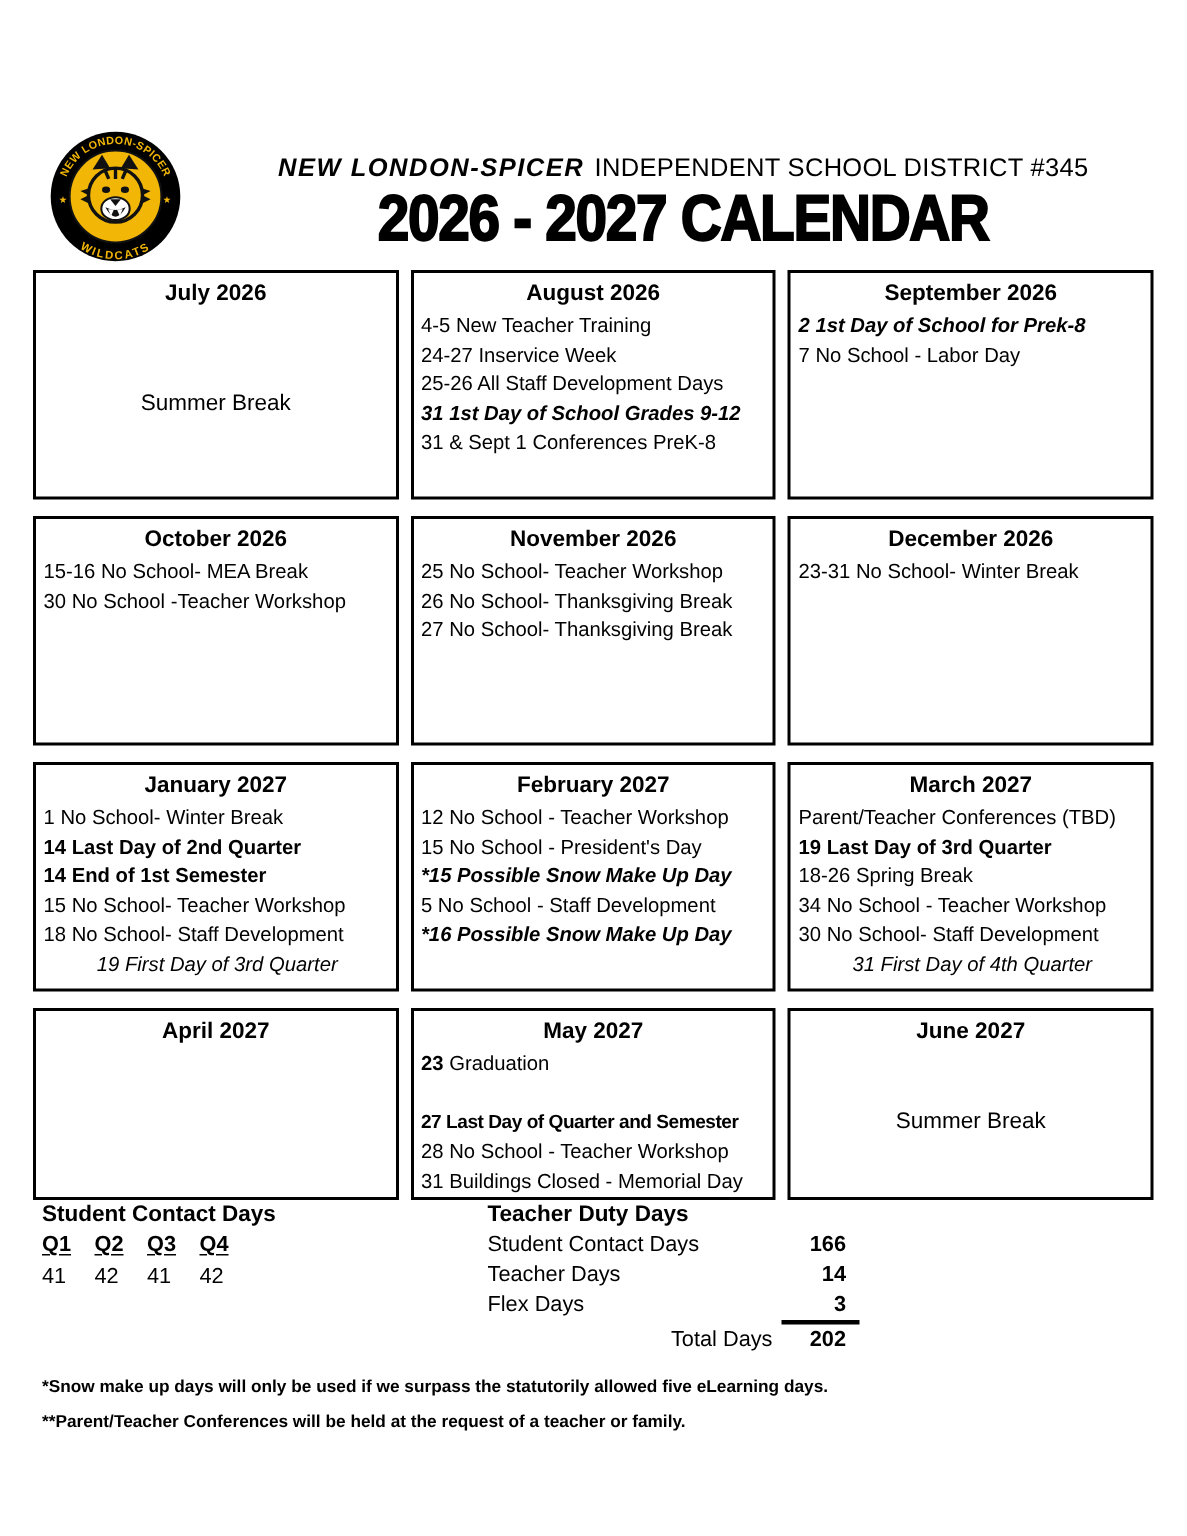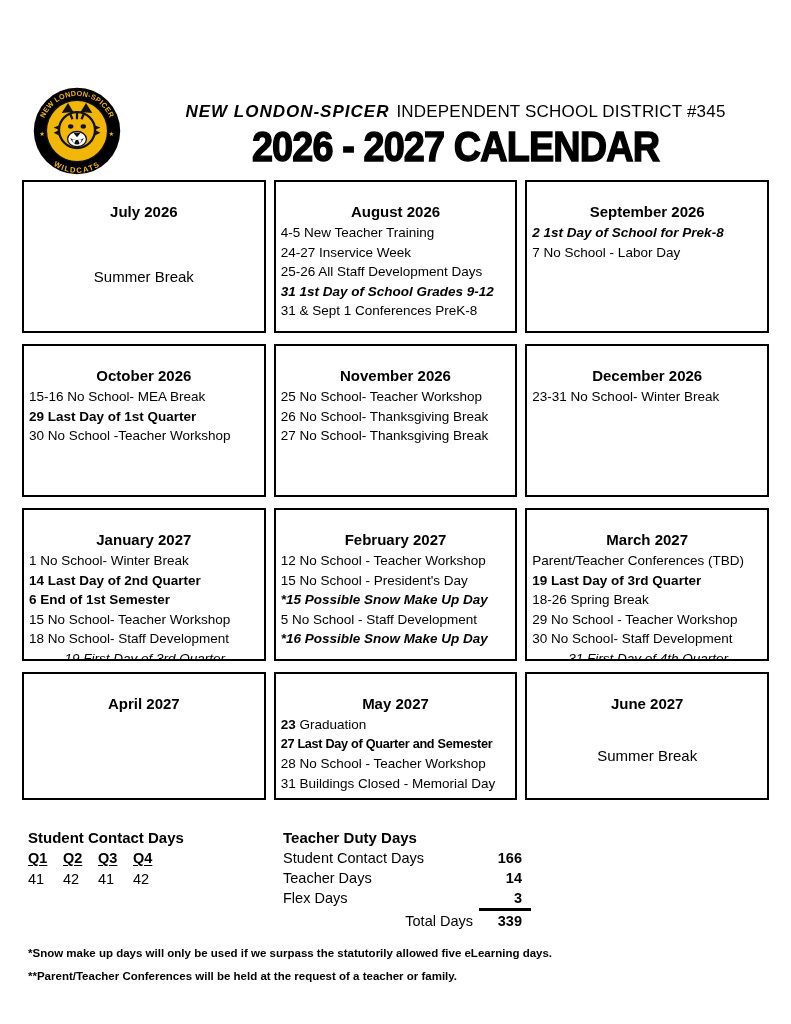--- a/index.html
+++ b/index.html
@@ -26,32 +26,32 @@
   
   .cal-grid{
     display:grid;grid-template-columns:1fr 1fr 1fr;
     grid-template-rows:153px 153px 153px 128px;
     column-gap:8px;row-gap:11px;
   }
   .month-box{
     border:2.5px solid #000;box-sizing:border-box;background:#fff;
     display:flex;flex-direction:column;overflow:hidden;
   }
-  .month-title{font-size:15px;font-weight:bold;text-align:center;padding-top:21px;line-height:18px;}
+  .month-title{font-size:15px;font-weight:bold;text-align:center;padding-top:5px;line-height:18px;}
   .event-list{padding:2px 3px 0 5px;}
   .event{font-size:13.5px;line-height:19.6px;white-space:nowrap;}
   .event.bold{font-weight:bold;}
   .event.italic{font-style:italic;text-align:center;}
   .event.bolditalic{font-weight:bold;font-style:italic;}
-  .event.condensed{font-size:12.7px;letter-spacing:-0.3px;}
+  .event.condensed{font-size:12.7px;letter-spacing:-0.3px;margin-top:20px;}
   .ev-prefix.bold{font-weight:bold;margin-top:36px;}
   .center-text{flex:1;display:flex;align-items:center;justify-content:center;font-size:15px;}
 
   
-  .bottom{display:flex;margin-top:28px;}
+  .bottom{display:flex;margin-top:0;gap:42px;}
   .scd{width:261px;flex:0 0 261px;padding-left:6px;box-sizing:border-box;}
   .scd-title{font-size:15px;font-weight:bold;line-height:20px;}
   .scd-row{display:flex;line-height:21px;font-size:14.5px;}
   .scd-cell{width:35px;}
   .scd-cell.hdr{font-weight:bold;text-decoration:underline;text-underline-offset:2px;}
   .duty{width:248px;flex:0 0 248px;}
   .duty-title{font-size:15px;font-weight:bold;line-height:20px;}
   .duty-row{display:flex;justify-content:space-between;line-height:20px;font-size:14.5px;}
   .duty-value{width:52px;text-align:right;padding-right:9px;box-sizing:border-box;font-weight:bold;}
   .duty-value.sum-line{border-bottom:3px solid #000;}
@@ -126,21 +126,20 @@
         <div class="month-title">September 2026</div>
         <div class="event-list">
           <div class="event bolditalic">2 1st Day of School for Prek-8</div>
           <div class="event normal">7 No School - Labor Day</div>
         </div>
       </div>
       <div class="month-box">
         <div class="month-title">October 2026</div>
         <div class="event-list">
           <div class="event normal">15-16 No School- MEA Break</div>
-          <div class="event bold">29 Last Day of 1st Quarter</div>
           <div class="event normal">30 No School -Teacher Workshop</div>
         </div>
       </div>
       <div class="month-box">
         <div class="month-title">November 2026</div>
         <div class="event-list">
           <div class="event normal">25 No School- Teacher Workshop</div>
           <div class="event normal">26 No School- Thanksgiving Break</div>
           <div class="event normal">27 No School- Thanksgiving Break</div>
         </div>
@@ -149,21 +148,21 @@
         <div class="month-title">December 2026</div>
         <div class="event-list">
           <div class="event normal">23-31 No School- Winter Break</div>
         </div>
       </div>
       <div class="month-box">
         <div class="month-title">January 2027</div>
         <div class="event-list">
           <div class="event normal">1 No School- Winter Break</div>
           <div class="event bold">14 Last Day of 2nd Quarter</div>
-          <div class="event bold">6 End of 1st Semester</div>
+          <div class="event bold">14 End of 1st Semester</div>
           <div class="event normal">15 No School- Teacher Workshop</div>
           <div class="event normal">18 No School- Staff Development</div>
           <div class="event italic">19 First Day of 3rd Quarter</div>
         </div>
       </div>
       <div class="month-box">
         <div class="month-title">February 2027</div>
         <div class="event-list">
           <div class="event normal">12 No School - Teacher Workshop</div>
           <div class="event normal">15 No School - President's Day</div>
@@ -171,21 +170,21 @@
           <div class="event normal">5 No School - Staff Development</div>
           <div class="event bolditalic">*16 Possible Snow Make Up Day</div>
         </div>
       </div>
       <div class="month-box">
         <div class="month-title">March 2027</div>
         <div class="event-list">
           <div class="event normal">Parent/Teacher Conferences (TBD)</div>
           <div class="event bold">19 Last Day of 3rd Quarter</div>
           <div class="event normal">18-26 Spring Break</div>
-          <div class="event normal">29 No School - Teacher Workshop</div>
+          <div class="event normal">34 No School - Teacher Workshop</div>
           <div class="event normal">30 No School- Staff Development</div>
           <div class="event italic">31 First Day of 4th Quarter</div>
         </div>
       </div>
       <div class="month-box">
         <div class="month-title">April 2027</div>
       </div>
       <div class="month-box">
         <div class="month-title">May 2027</div>
         <div class="event-list">
@@ -228,21 +227,21 @@
             <span class="duty-label">Teacher Days</span>
             <span class="duty-value">14</span>
           </div>
           <div class="duty-row">
             <span class="duty-label">Flex Days</span>
             <span class="duty-value sum-line">3</span>
           </div>
         </div>
       <div class="duty-total">
         <span class="duty-total-label">Total Days</span>
-        <span class="duty-value total">339</span>
+        <span class="duty-value total">202</span>
       </div>
     </div>
   </div>
 
   <div class="footnotes" id="footnotes">
       <div class="footnote">*Snow make up days will only be used if we surpass the statutorily allowed five eLearning days.</div>
       <div class="footnote">**Parent/Teacher Conferences will be held at the request of a teacher or family.</div>
     </div>
 
 </div>

